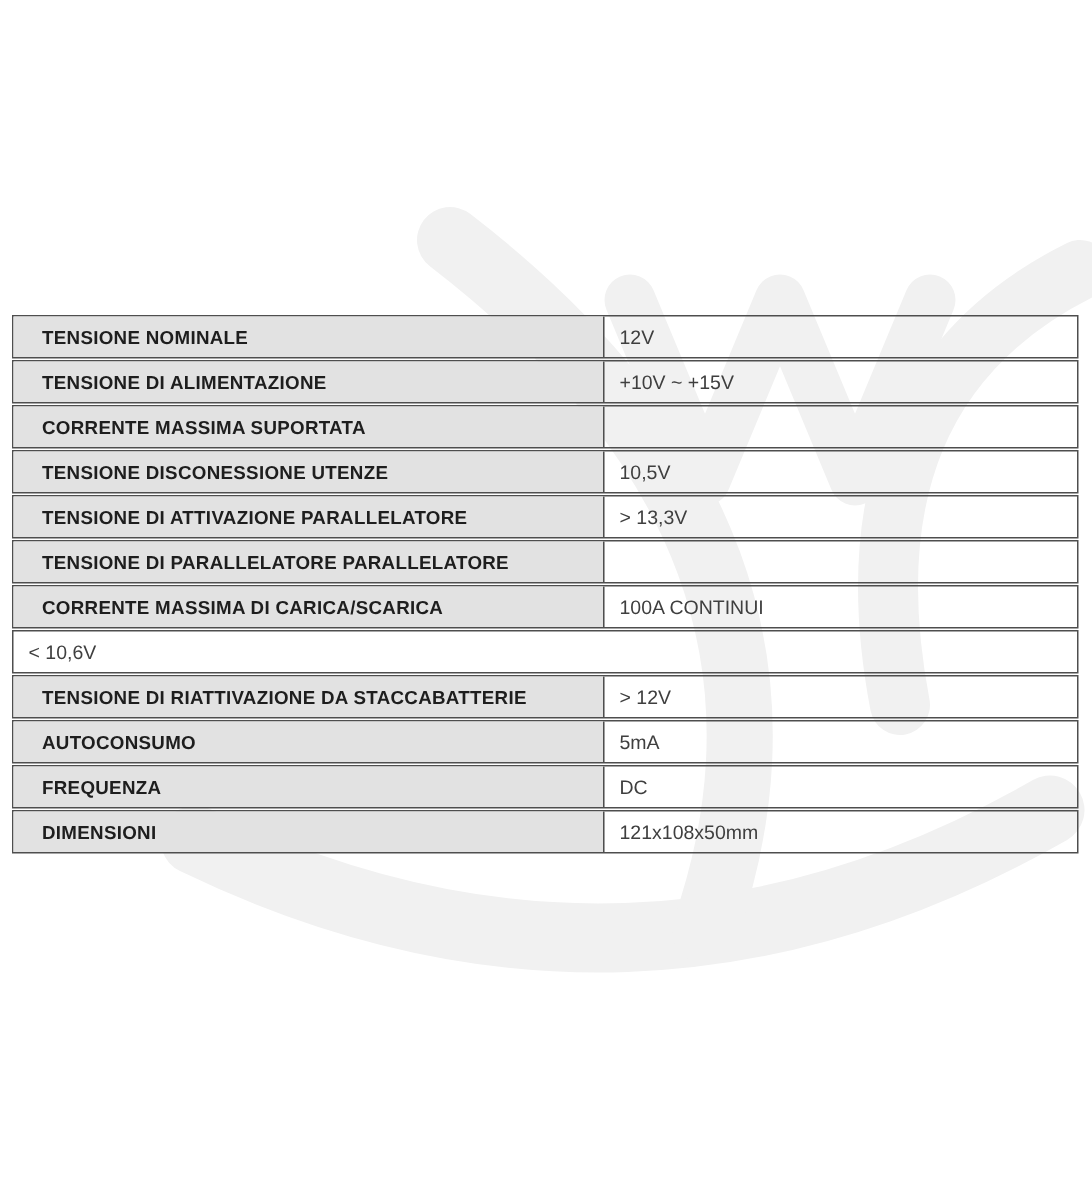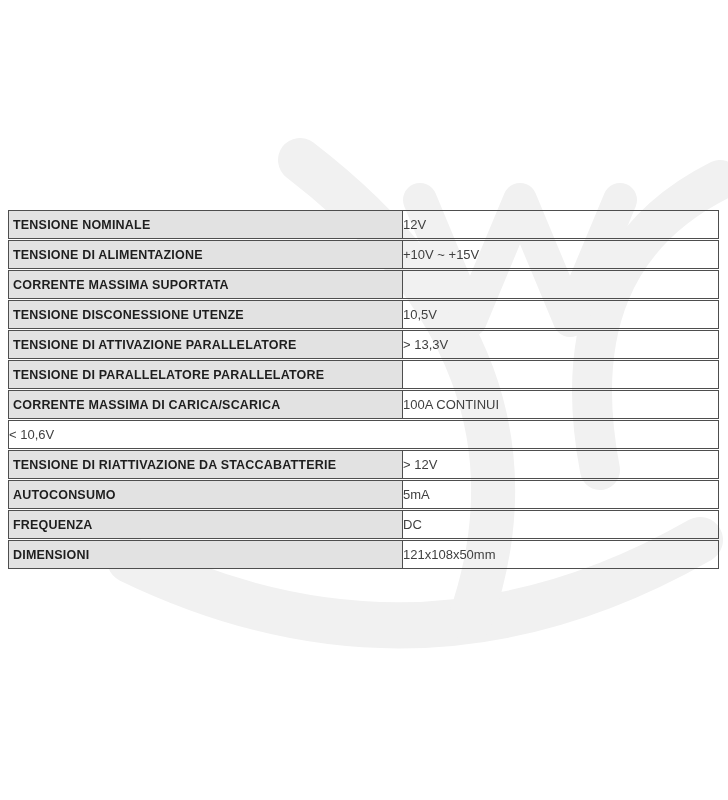--- a/index.html
+++ b/index.html
@@ -43,33 +43,34 @@
   .spec-row:first-child {
     margin-top: 0;
   }
   .cell-label {
     flex: 0 0 394px;
     box-sizing: border-box;
     background: #e2e2e2;
     border-right: 1.6px solid #4e4e4e;
     display: flex;
     align-items: center;
-    padding-left: 4px;
+    padding-left: 19px;
     font-size: 12.5px;
     font-weight: 700;
     letter-spacing: 0.2px;
     color: #1e1e1e;
     white-space: nowrap;
   }
   .cell-value {
     flex: 1 1 auto;
     box-sizing: border-box;
     background: transparent;
     display: flex;
     align-items: center;
+    padding-left: 10px;
     font-size: 13px;
     font-weight: 400;
     color: #3f3f3f;
     white-space: nowrap;
   }
 </style>
 </head>
 <body>
 
 <div class="page">

